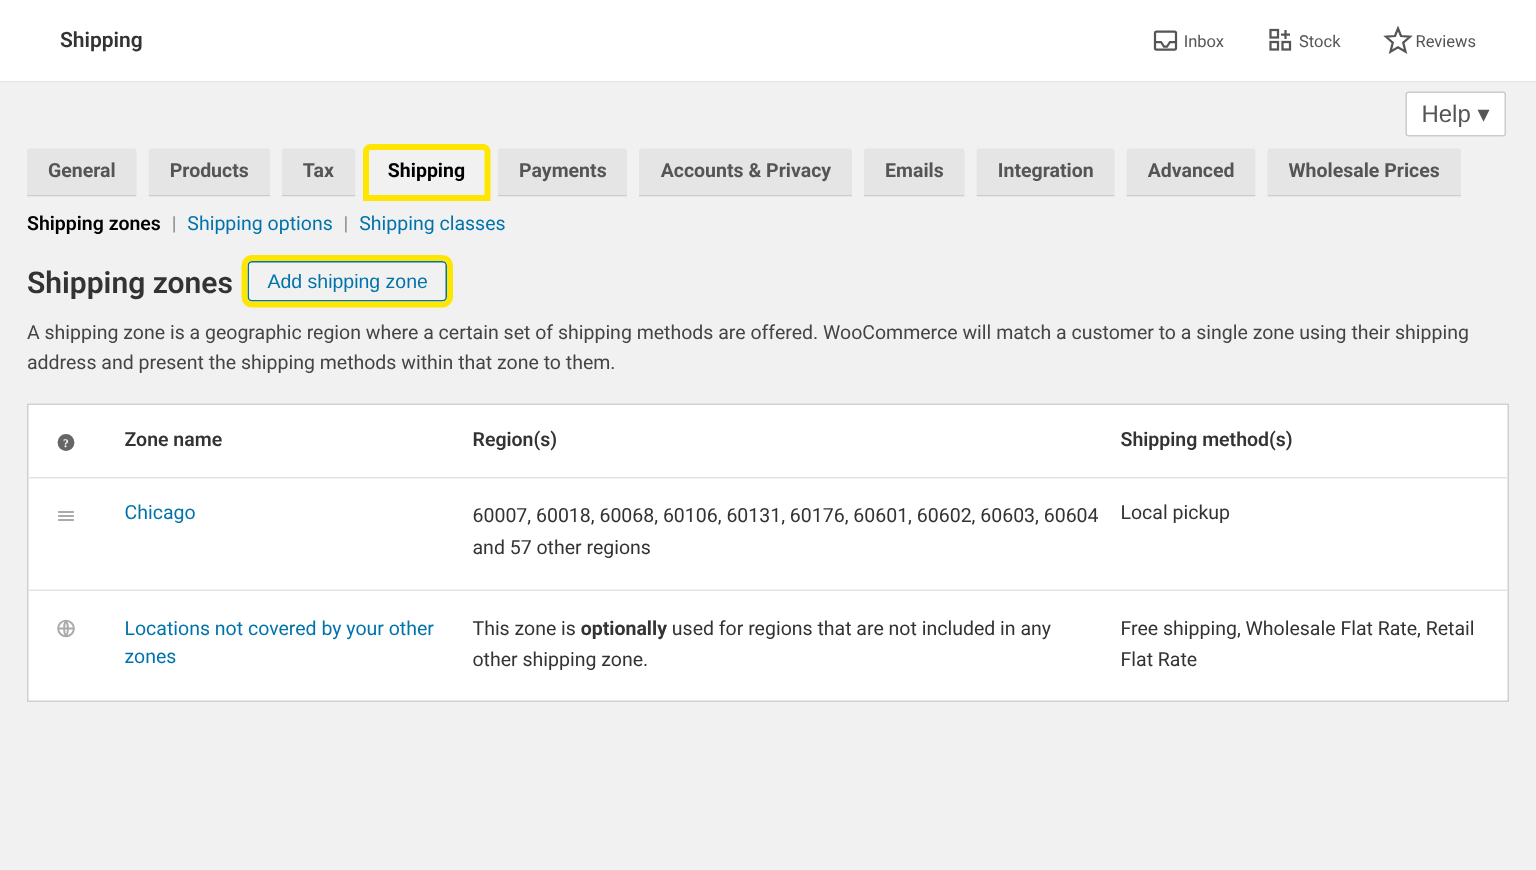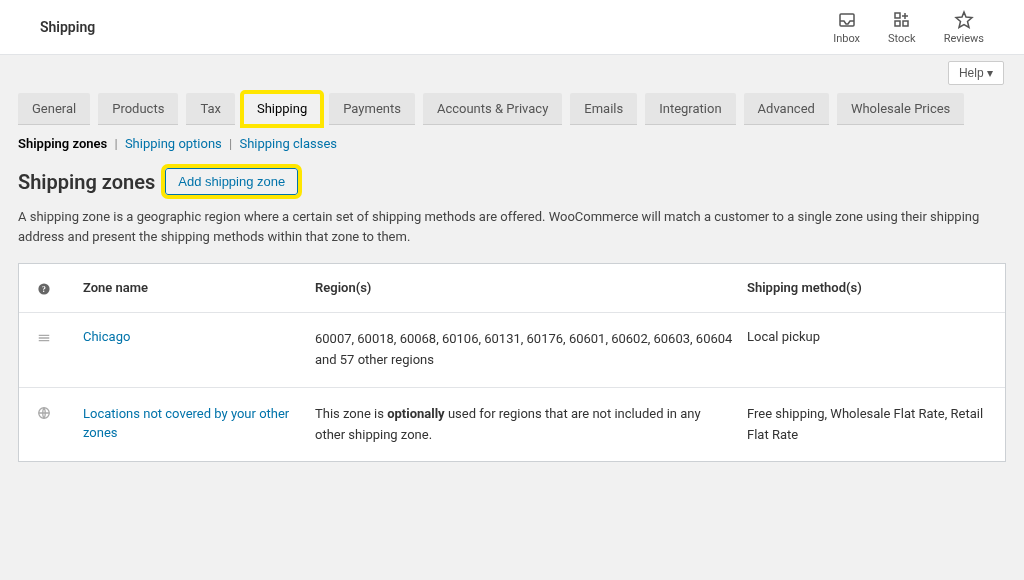--- a/index.html
+++ b/index.html
@@ -1,26 +1,26 @@
 <!DOCTYPE html>
 <html><head>
 <meta charset="utf-8">
 <style>
   *{box-sizing:border-box;margin:0;padding:0}
   body{font-family:-apple-system,BlinkMacSystemFont,"Segoe UI",Roboto,sans-serif;font-size:13px;color:#333;background:#f1f1f1;width:1024px;height:580px;overflow:hidden}
   .topbar{background:#fff;border-bottom:1px solid #e2e4e7;height:55px;display:flex;align-items:center;padding:0 40px;justify-content:space-between}
   .topbar-title{font-size:14px;font-weight:600}
   .topbar-icons{display:flex;gap:28px}
-  .topbar-icon{display:flex;flex-direction:column;align-items:center;gap:2px;color:#555;font-size:11px;cursor:pointer}
+  .topbar-icon{display:flex;flex-direction:row;align-items:center;gap:2px;color:#555;font-size:11px;cursor:pointer}
   .topbar-icon svg{width:20px;height:20px;stroke:#555;fill:none;stroke-width:1.5}
   .page{padding:0 18px}
   .help-wrap{display:flex;justify-content:flex-end;padding:6px 2px}
-  .help-btn{background:#fff;border:1px solid #ccc;color:#555;padding:4px 10px;font-size:12px;cursor:pointer;border-radius:2px}
+  .help-btn{background:#fff;border:1px solid #ccc;color:#555;padding:4px 10px;font-size:16px;cursor:pointer;border-radius:2px}
   .tabs{display:flex;gap:8px;margin-top:2px}
-  .tab{background:#e5e5e5;border-bottom:1px solid #ccc;padding:8px 14px;font-size:13px;font-weight:400;color:#555;cursor:pointer;border-top-left-radius:2px;border-top-right-radius:2px}
+  .tab{background:#e5e5e5;border-bottom:1px solid #ccc;padding:8px 14px;font-size:13px;font-weight:700;color:#555;cursor:pointer;border-top-left-radius:2px;border-top-right-radius:2px}
   .tab.active{background:#f1f1f1;color:#000;border-bottom:1px solid #f1f1f1}
   .hilite-tab{outline:4px solid #ffe600;outline-offset:-1px}
   .subnav{padding:11px 0;font-size:13px}
   .subnav .cur{font-weight:600;color:#000}
   .subnav a{color:#0073aa;text-decoration:none;cursor:pointer}
   .subnav .sep{color:#888;margin:0 4px}
   .heading-row{display:flex;align-items:center;gap:10px;margin:6px 0 12px}
   .heading-row h2{font-size:20px;font-weight:600}
   .add-btn{border:1px solid #0073aa;color:#0073aa;background:transparent;padding:5px 12px;font-size:13px;font-weight:400;cursor:pointer;border-radius:3px;outline:4px solid #ffe600}
   .desc{color:#444;font-size:13px;line-height:1.55;margin-bottom:16px;max-width:990px}

